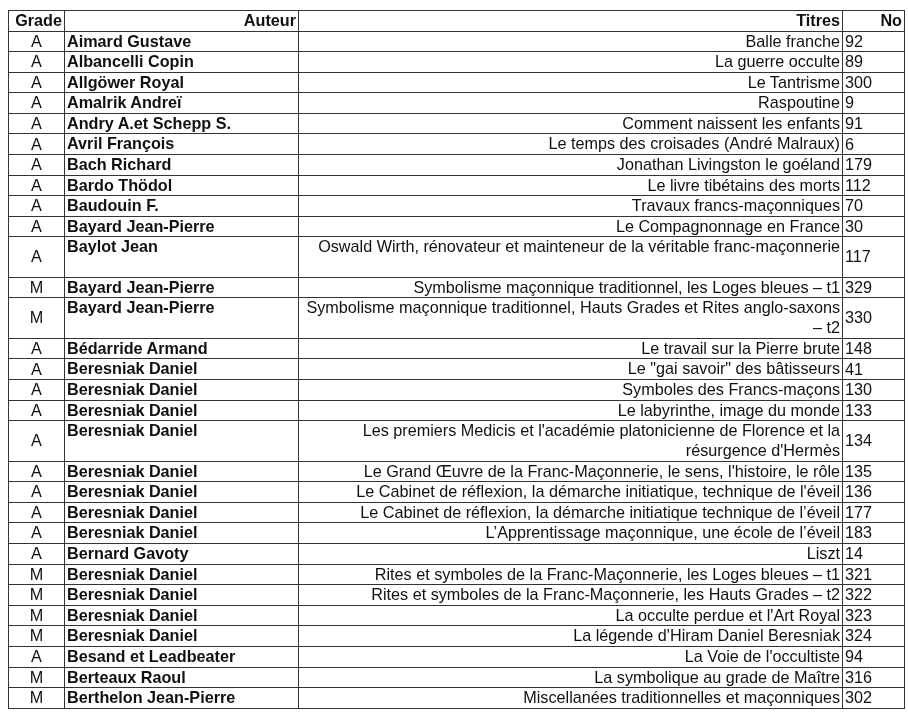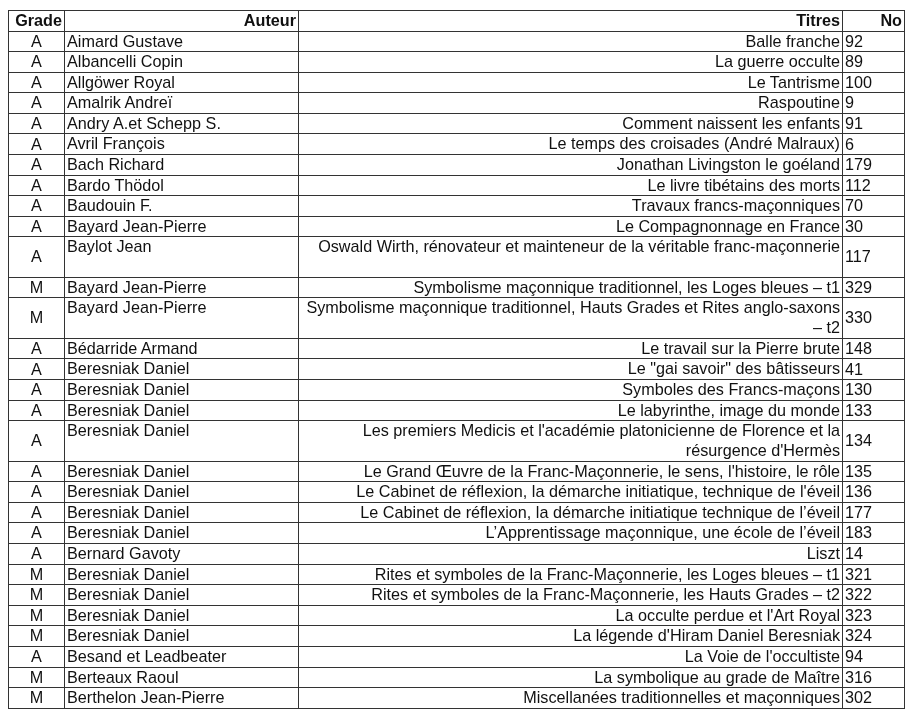--- a/index.html
+++ b/index.html
@@ -9,21 +9,21 @@
           table-layout: fixed; width: 896px; font-size: 16.2px; }
   col.c-grade { width: 56px; }
   col.c-auteur { width: 234px; }
   col.c-titres { width: 544px; }
   col.c-no { width: 62px; }
   th, td { border: 1.3px solid #333; padding: 0 2px; line-height: 19.4px; }
   th { font-weight: bold; text-align: right; height: 19.5px; line-height: 19px; }
   td { height: 19.6px; vertical-align: top; }
   td.grade { text-align: center; vertical-align: middle; }
   td.no { text-align: left; vertical-align: middle; }
-  td.auteur { text-align: left; padding-left: 2px; }
+  td.auteur { text-align: left; padding-left: 2px; font-weight: bold; }
   td.titre { text-align: right; padding-left: 2px; padding-right: 2px; }
   tr.tall td { height: 39.4px; }
 </style>
 </head>
 <body>
 
 <table>
   <colgroup>
     <col class="c-grade">
       <col class="c-auteur">
@@ -48,21 +48,21 @@
       <tr>
         <td class="grade">A</td>
         <td class="auteur">Albancelli Copin</td>
         <td class="titre">La guerre occulte</td>
         <td class="no">89</td>
       </tr>
       <tr>
         <td class="grade">A</td>
         <td class="auteur">Allgöwer Royal</td>
         <td class="titre">Le Tantrisme</td>
-        <td class="no">100</td>
+        <td class="no">300</td>
       </tr>
       <tr>
         <td class="grade">A</td>
         <td class="auteur">Amalrik Andreï</td>
         <td class="titre">Raspoutine</td>
         <td class="no">9</td>
       </tr>
       <tr>
         <td class="grade">A</td>
         <td class="auteur">Andry A.et Schepp S.</td>

